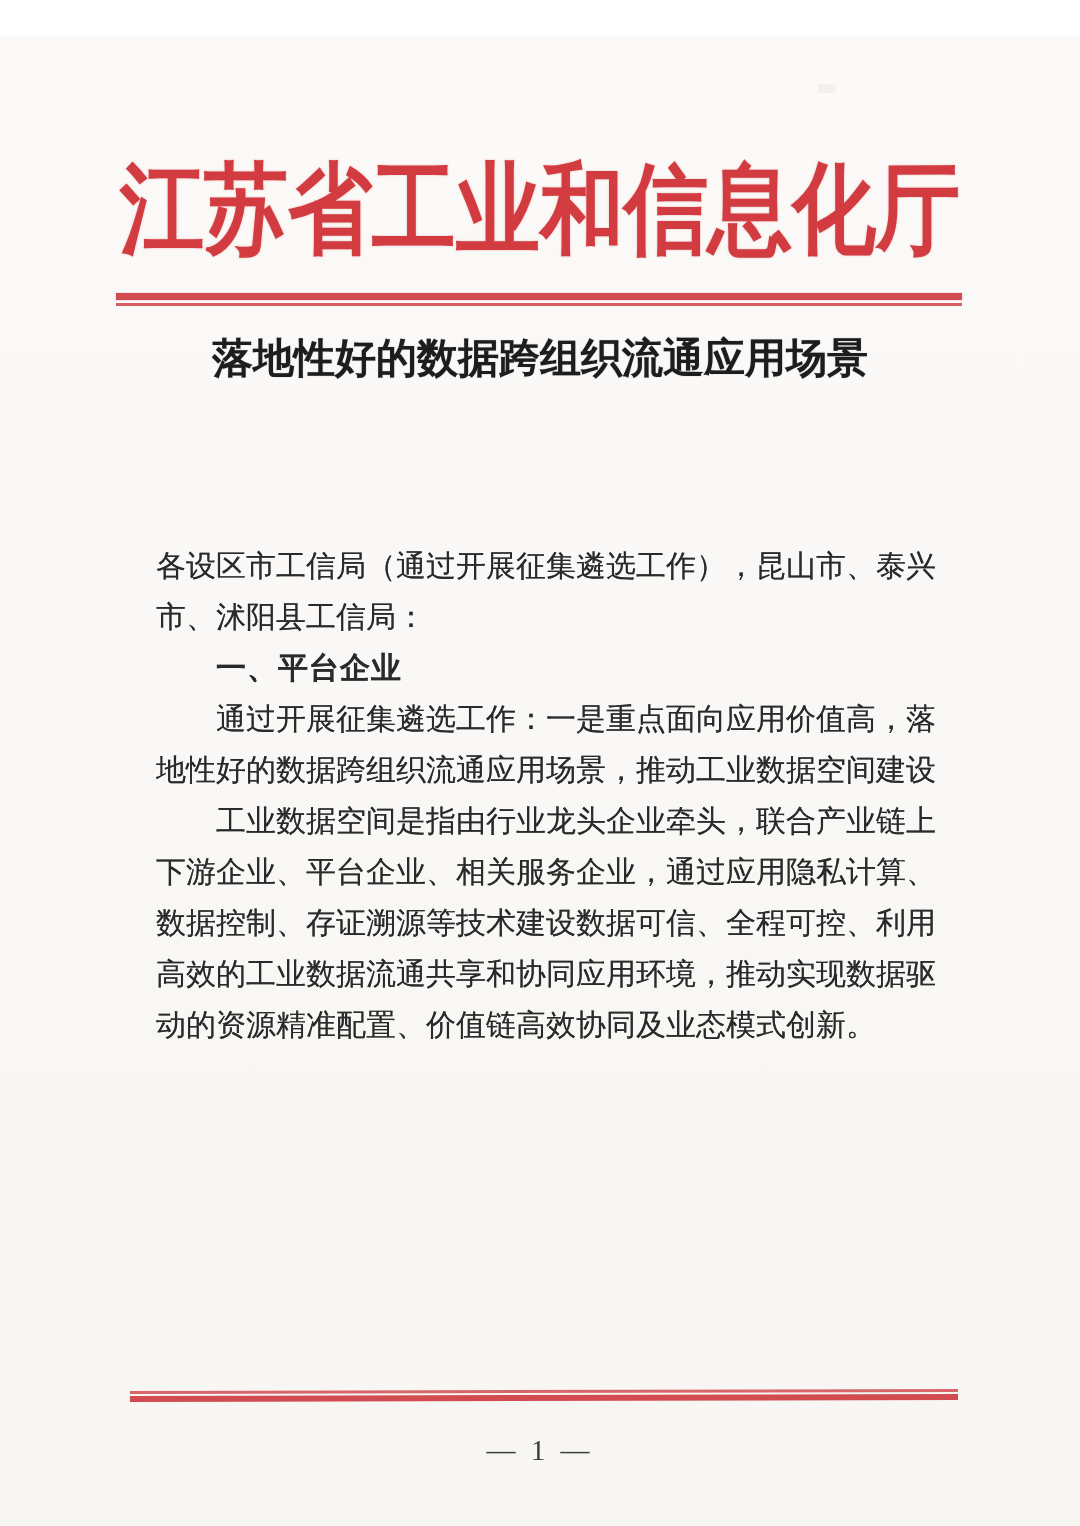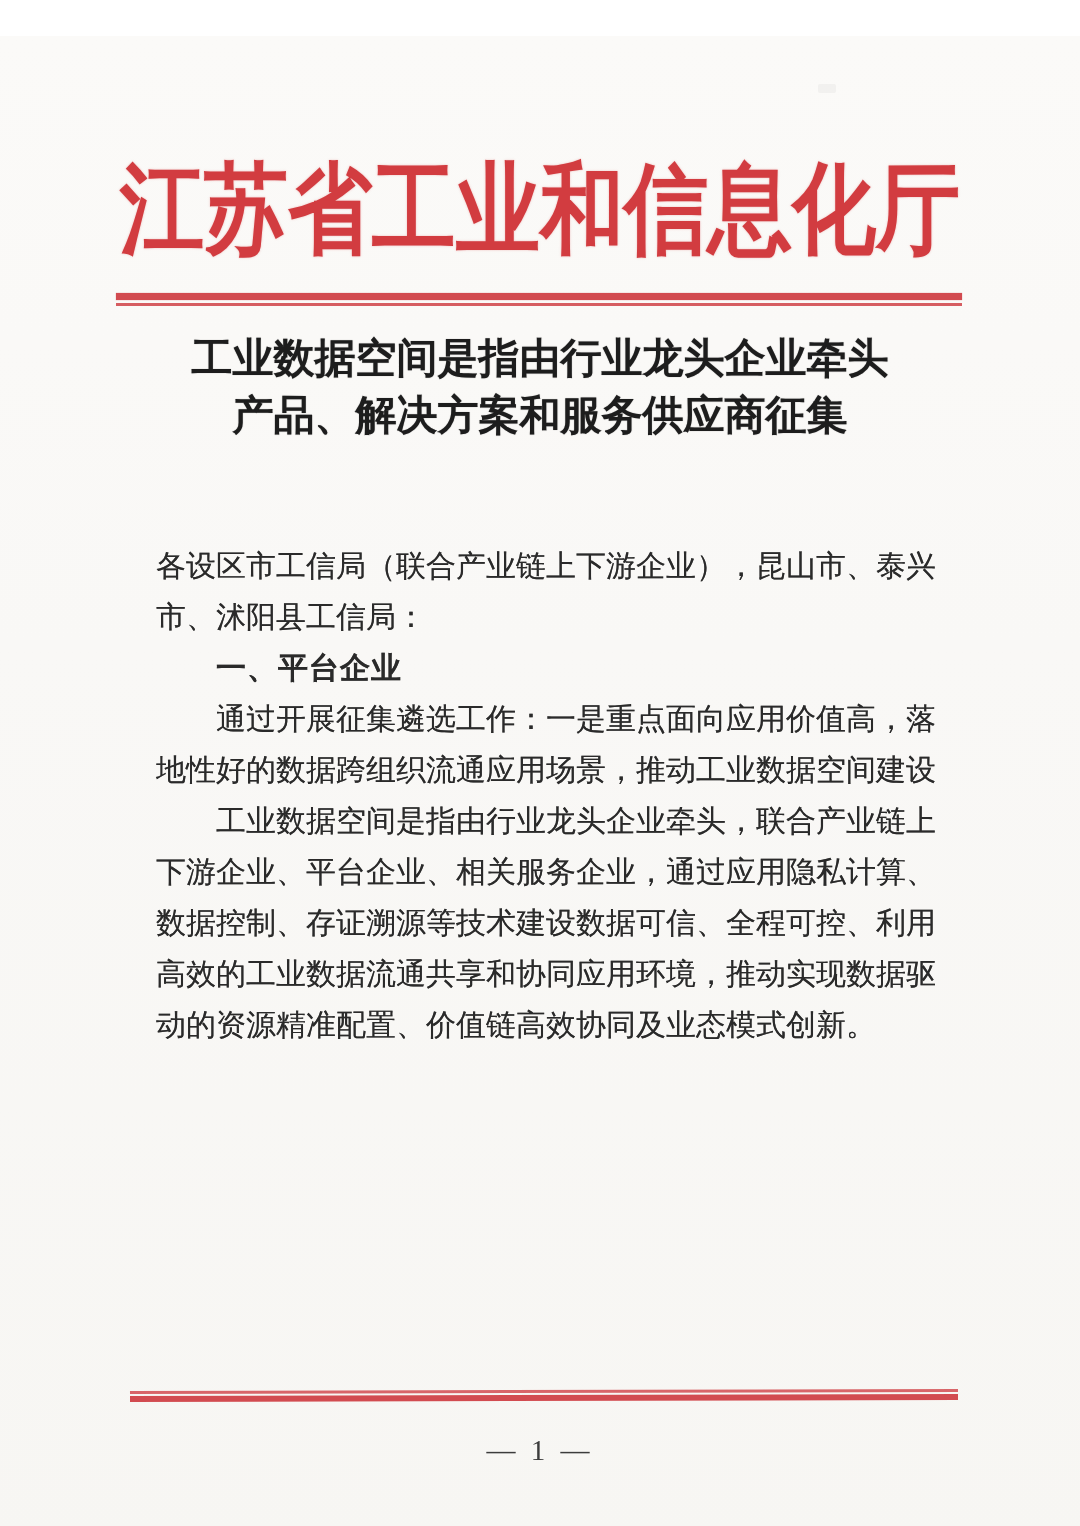--- a/index.html
+++ b/index.html
@@ -136,26 +136,25 @@
 
   <div class="letterhead">江苏省工业和信息化厅</div>
 
   <div class="sep-top">
     <div class="bar-thick"></div>
     <div class="bar-gap"></div>
     <div class="bar-thin"></div>
   </div>
 
   <div class="doc-title">
-    <div>工业数据空间是指由行业龙头企业牵头</div>
-    <div>产品、解决方案和服务供应商征集</div>
+    <div>落地性好的数据跨组织流通应用场景</div>
   </div>
 
   <div class="doc-body">
-    <p class="salutation">各设区市工信局（联合产业链上下游企业），昆山市、泰兴市、沭阳县工信局：</p>
+    <p class="salutation">各设区市工信局（通过开展征集遴选工作），昆山市、泰兴市、沭阳县工信局：</p>
     <p class="section-heading">一、平台企业</p>
     <p class="para">通过开展征集遴选工作：一是重点面向应用价值高，落地性好的数据跨组织流通应用场景，推动工业数据空间建设</p>
     <p class="para">工业数据空间是指由行业龙头企业牵头，联合产业链上下游企业、平台企业、相关服务企业，通过应用隐私计算、数据控制、存证溯源等技术建设数据可信、全程可控、利用高效的工业数据流通共享和协同应用环境，推动实现数据驱动的资源精准配置、价值链高效协同及业态模式创新。</p>
   </div>
 
   <div class="sep-bottom">
     <div class="bar-thin"></div>
     <div class="bar-gap"></div>
     <div class="bar-thick"></div>
   </div>

